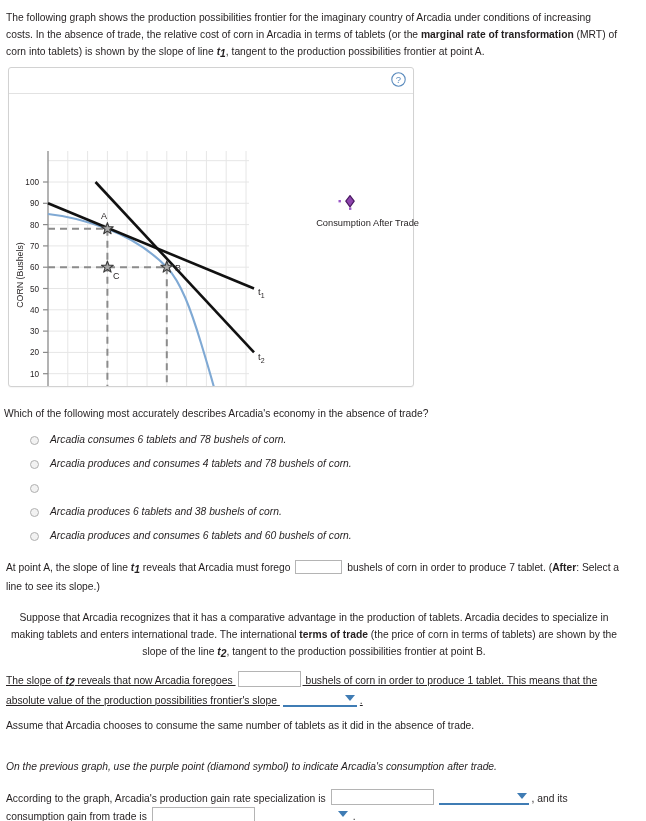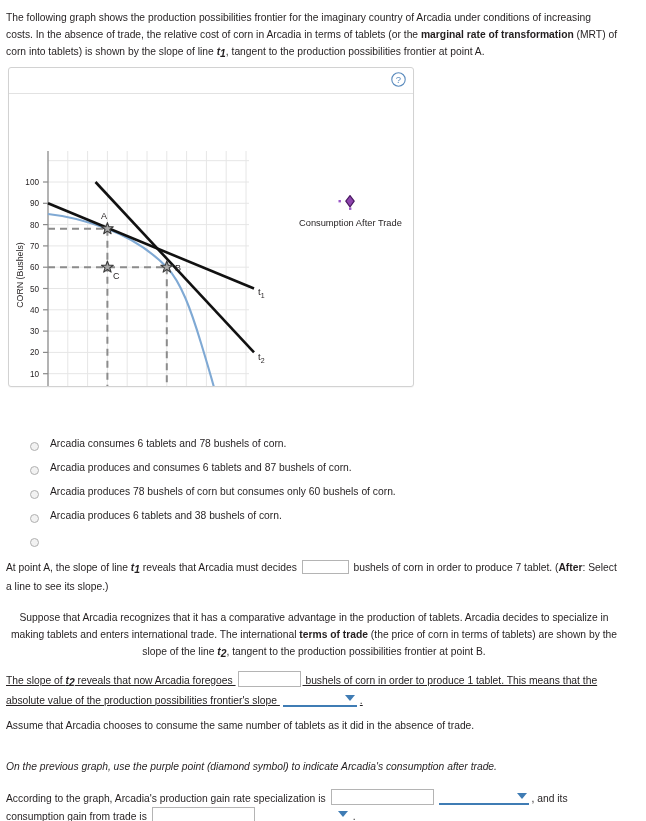--- a/index.html
+++ b/index.html
@@ -50,30 +50,30 @@
   .help-icon {
     position: absolute; right: 7px; top: 4px;
     width: 15px; height: 15px;
   }
   .plot-wrap { position: absolute; left: 0; top: 27px; width: 404px; height: 291px; }
 
   
   .legend-marker { position: absolute; left: 329px; top: 125px; }
   .legend-label {
     position: absolute; left: 290px; top: 150px;
-    width: 120px; text-align: left;
+    width: 120px; text-align: right;
     font-size: 9.3px; color: #231f20;
   }
 
   
   .q-head { position: absolute; left: 4px; top: 396px; width: 620px; }
   .options { position: absolute; left: 30px; top: 418px; width: 600px; }
   .option-row {
-    display: flex; align-items: flex-end;
-    height: 24px; margin-bottom: 0px;
+    display: flex; align-items: center;
+    height: 24px; margin-bottom: 0px; font-style: italic;
   }
   .radio {
     width: 9px; height: 9px; border-radius: 50%;
     border: 1px solid #b0b0b0; background: #f2f2f2;
     margin-top: 3px; margin-right: 11px;
     flex: none; box-sizing: border-box;
   }
   .option-label { font-size: 10.3px; color: #231f20; line-height: 15px; }
 
   .blk { position: absolute; left: 6px; width: 616px; }
@@ -266,45 +266,48 @@
     <div class="legend-marker">
       <svg width="24" height="18" viewBox="0 0 24 18">
         <rect x="0.5" y="7" width="2.4" height="2.4" fill="#9b59c9"></rect>
         <rect x="11" y="14.5" width="2.4" height="2.4" fill="#9b59c9"></rect>
         <path d="M12,2.6 L16.2,8.2 L12,13.8 L7.8,8.2 Z" fill="#8e44ad" stroke="#4b1a63" stroke-width="1.2" stroke-linejoin="round"></path>
       </svg>
     </div>
     <div class="legend-label">Consumption After Trade</div>
   </div>
 
+  <div class="q-head">
+    <p class="para">Which of the following most accurately describes Arcadia's economy in the absence of trade?</p>
+  </div>
 
   <div class="options">
     <div class="option-row">
       <span class="radio"></span>
       <span class="option-label">Arcadia consumes 6 tablets and 78 bushels of corn.</span>
     </div>
     <div class="option-row">
       <span class="radio"></span>
-      <span class="option-label">Arcadia produces and consumes 6 tablets and 87 bushels of corn.</span>
-    </div>
-    <div class="option-row">
-      <span class="radio"></span>
-      <span class="option-label">Arcadia produces 78 bushels of corn but consumes only 60 bushels of corn.</span>
+      <span class="option-label">Arcadia produces and consumes 4 tablets and 78 bushels of corn.</span>
+    </div>
+    <div class="option-row">
+      <span class="radio"></span>
     </div>
     <div class="option-row">
       <span class="radio"></span>
       <span class="option-label">Arcadia produces 6 tablets and 38 bushels of corn.</span>
     </div>
     <div class="option-row">
       <span class="radio"></span>
+      <span class="option-label">Arcadia produces and consumes 6 tablets and 60 bushels of corn.</span>
     </div>
   </div>
 
   <div class="blk b1">
-    <p class="para"><span>At point A, the slope of line </span><span class="tline">t</span><span class="tline sub">1</span><span> reveals that Arcadia must decides </span><span class="txtbox"></span><span> bushels of corn in order to produce 7 tablet. (</span><b>After</b><span>: Select a line to see its slope.)</span></p>
+    <p class="para"><span>At point A, the slope of line </span><span class="tline">t</span><span class="tline sub">1</span><span> reveals that Arcadia must forego </span><span class="txtbox"></span><span> bushels of corn in order to produce 7 tablet. (</span><b>After</b><span>: Select a line to see its slope.)</span></p>
   </div>
 
   <div class="blk b2">
     <p class="para"><span>Suppose that Arcadia recognizes that it has a comparative advantage in the production of tablets. Arcadia decides to specialize in making tablets and enters international trade. The international </span><b>terms of trade</b><span> (the price of corn in terms of tablets) are shown by the slope of the line </span><span class="tline">t</span><span class="tline sub">2</span><span>, tangent to the production possibilities frontier at point B.</span></p>
   </div>
 
   <div class="blk b3">
     <p class="para"><span>The slope of </span><span class="tline">t</span><span class="tline sub">2</span><span> reveals that now Arcadia foregoes </span><span class="txtbox wide2"></span><span> bushels of corn in order to produce 1 tablet. This means that the absolute value of the production possibilities frontier's slope </span><span class="dropdown"><span></span><span class="dd-arrow"></span></span><span>.</span></p>
   </div>
 

